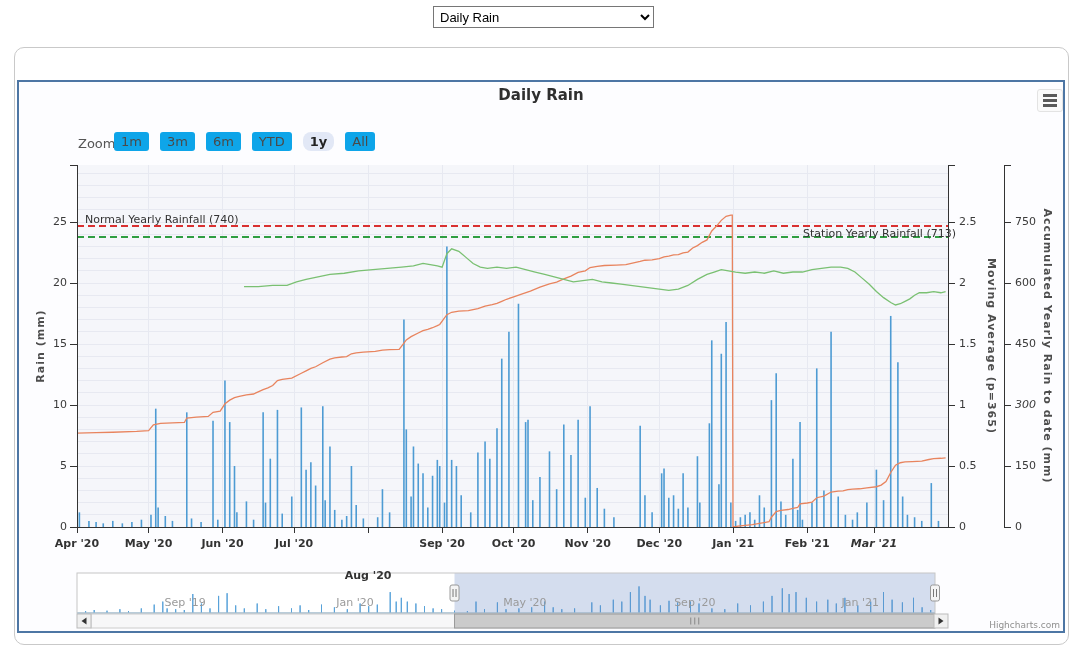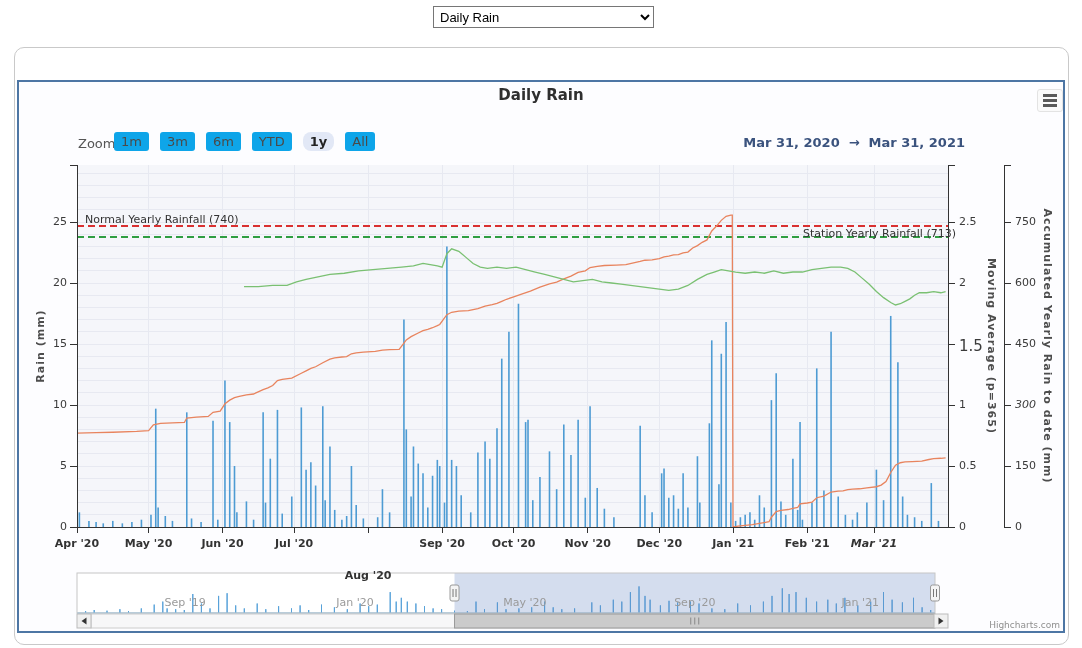--- a/index.html
+++ b/index.html
@@ -309,25 +309,20 @@
   <div class="zoom-label">Zoom</div>
   <div class="range-buttons" id="range-buttons">
       <span class="rbtn">1m</span>
       <span class="rbtn">3m</span>
       <span class="rbtn">6m</span>
       <span class="rbtn">YTD</span>
       <span class="rbtn sel">1y</span>
       <span class="rbtn">All</span>
     </div>
 
-  <div class="range-dates">
-    <span>Mar 31, 2020</span>
-    <span>→</span>
-    <span>Mar 31, 2021</span>
-  </div>
 
   <div class="burger">
     <i></i>
       <i></i>
       <i></i>
   </div>
 
   <div class="plotline-label pl-red">Normal Yearly Rainfall (740)</div>
   <div class="plotline-label pl-green">Station Yearly Rainfall (713)</div>
 
@@ -338,21 +333,21 @@
   <div id="labels-layer">
       <span style="position: absolute; left: 28px; width: 39px; text-align: right; top: 520px; font-size: 11px; color: rgb(58, 58, 58);">0</span>
       <span style="position: absolute; left: 28px; width: 39px; text-align: right; top: 459px; font-size: 11px; color: rgb(58, 58, 58);">5</span>
       <span style="position: absolute; left: 28px; width: 39px; text-align: right; top: 398px; font-size: 11px; color: rgb(58, 58, 58);">10</span>
       <span style="position: absolute; left: 28px; width: 39px; text-align: right; top: 337px; font-size: 11px; color: rgb(58, 58, 58);">15</span>
       <span style="position: absolute; left: 28px; width: 39px; text-align: right; top: 276px; font-size: 11px; color: rgb(58, 58, 58);">20</span>
       <span style="position: absolute; left: 28px; width: 39px; text-align: right; top: 215px; font-size: 11px; color: rgb(58, 58, 58);">25</span>
       <span style="position: absolute; left: 959px; top: 520px; font-size: 11px; color: rgb(58, 58, 58);">0</span>
       <span style="position: absolute; left: 959px; top: 459px; font-size: 11px; color: rgb(58, 58, 58);">0.5</span>
       <span style="position: absolute; left: 959px; top: 398px; font-size: 11px; color: rgb(58, 58, 58);">1</span>
-      <span style="position: absolute; left: 959px; top: 337px; font-size: 15px; color: rgb(58, 58, 58);">1.5</span>
+      <span style="position: absolute; left: 959px; top: 337px; font-size: 11px; color: rgb(58, 58, 58);">1.5</span>
       <span style="position: absolute; left: 959px; top: 276px; font-size: 11px; color: rgb(58, 58, 58);">2</span>
       <span style="position: absolute; left: 959px; top: 215px; font-size: 11px; color: rgb(58, 58, 58);">2.5</span>
       <span style="position: absolute; left: 1015px; top: 520px; font-size: 11px; color: rgb(58, 58, 58);">0</span>
       <span style="position: absolute; left: 1015px; top: 459px; font-size: 11px; color: rgb(58, 58, 58);">150</span>
       <span style="position: absolute; left: 1015px; top: 398px; font-size: 11px; color: rgb(58, 58, 58); font-style: italic;">300</span>
       <span style="position: absolute; left: 1015px; top: 337px; font-size: 11px; color: rgb(58, 58, 58);">450</span>
       <span style="position: absolute; left: 1015px; top: 276px; font-size: 11px; color: rgb(58, 58, 58);">600</span>
       <span style="position: absolute; left: 1015px; top: 215px; font-size: 11px; color: rgb(58, 58, 58);">750</span>
       <span style="position: absolute; left: 49px; top: 537px; width: 56px; text-align: center; font-size: 11px; font-weight: bold; color: rgb(51, 51, 51);">Apr '20</span>
       <span style="position: absolute; left: 120.589px; top: 537px; width: 56px; text-align: center; font-size: 11px; font-weight: bold; color: rgb(51, 51, 51);">May '20</span>

